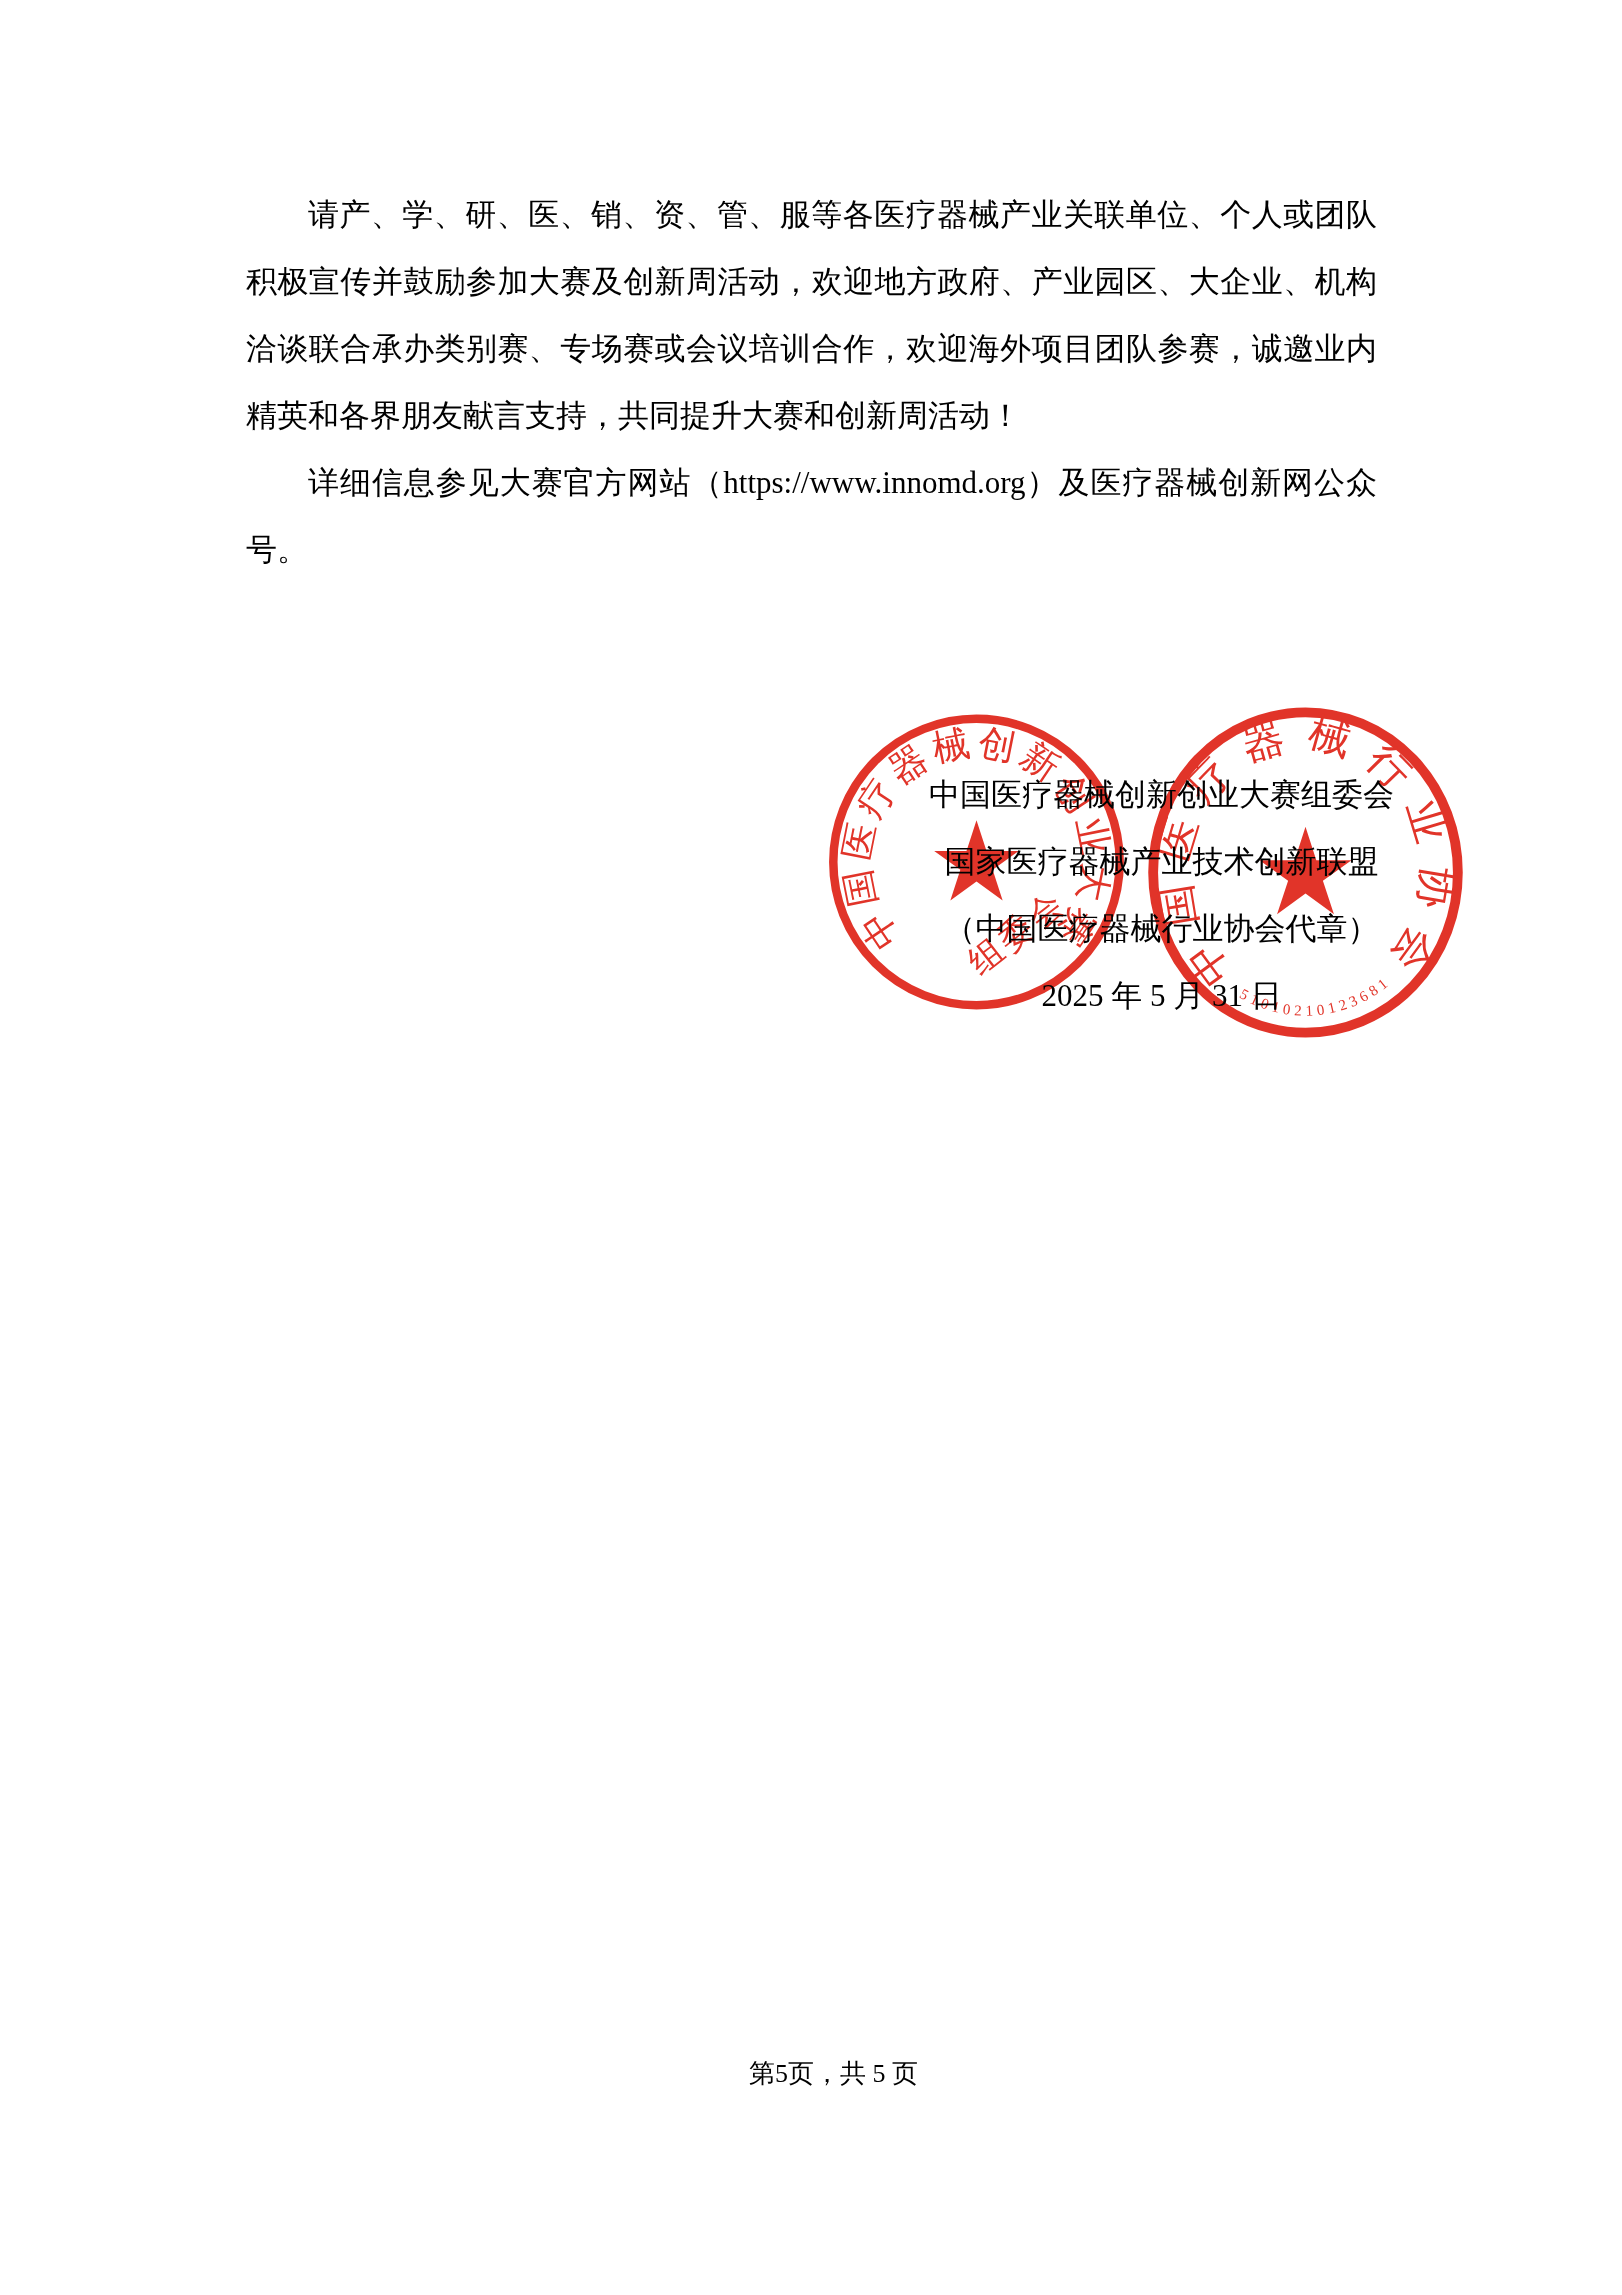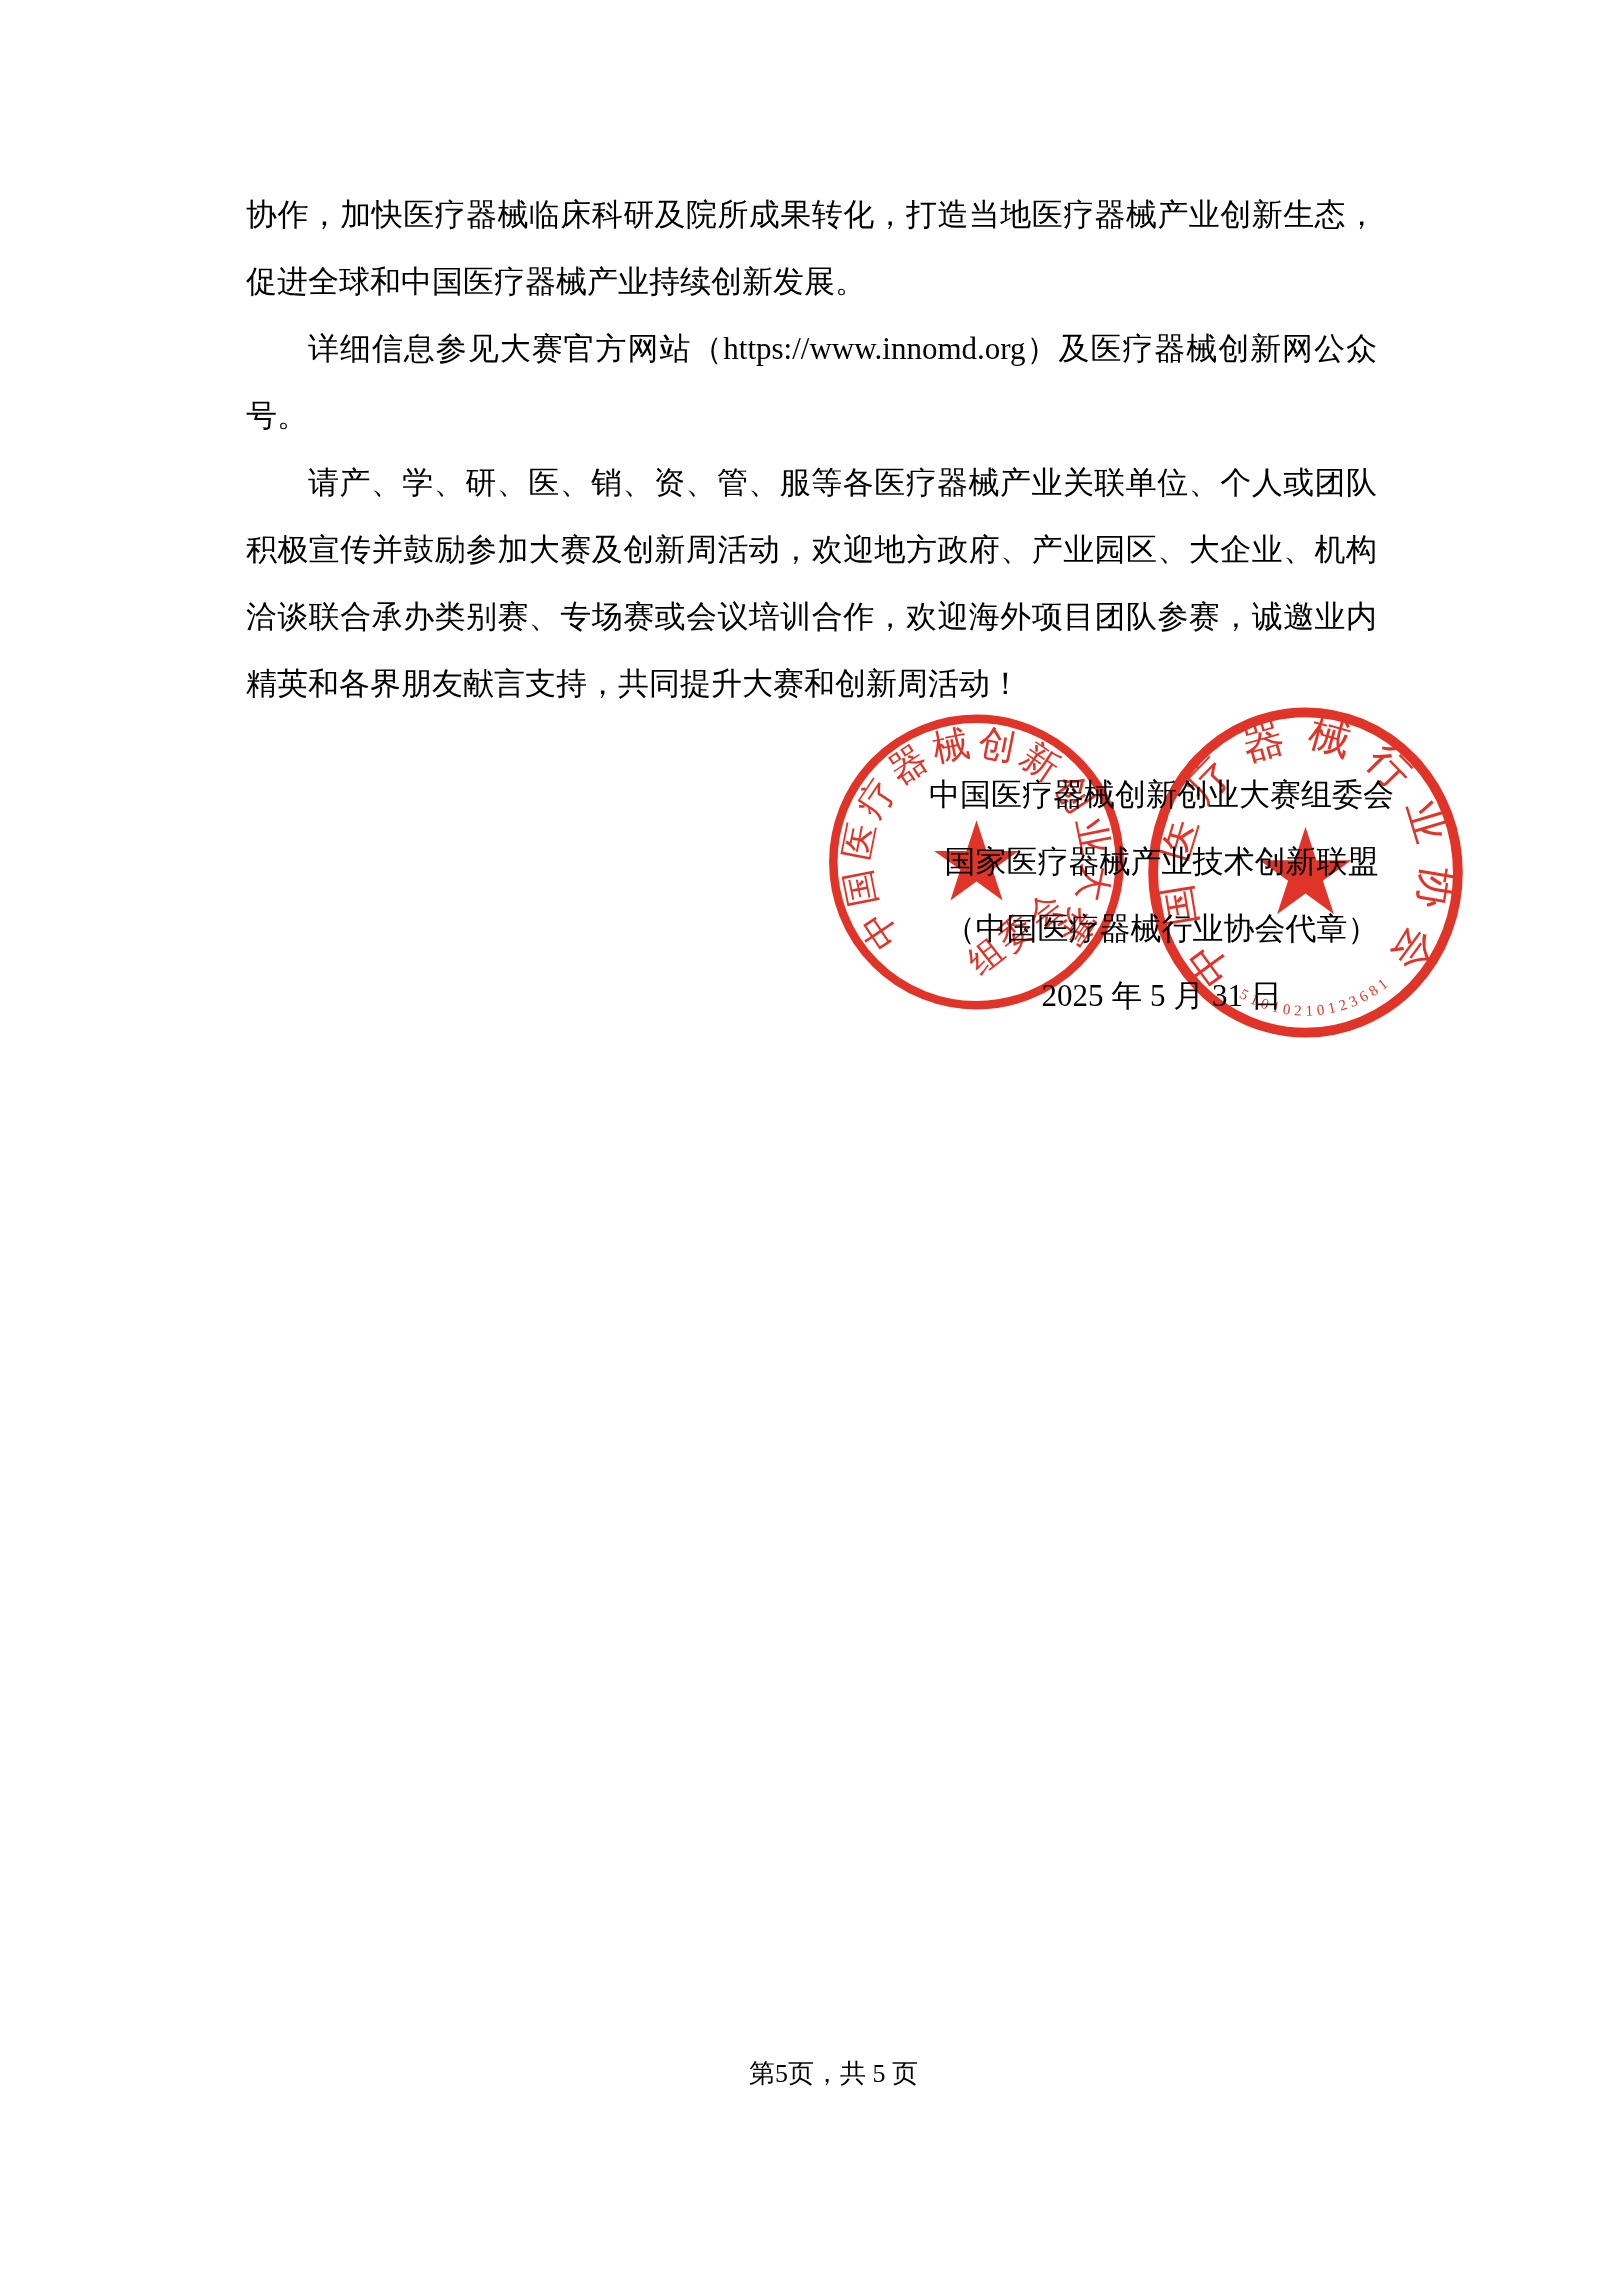--- a/index.html
+++ b/index.html
@@ -65,23 +65,22 @@
     color: var(--ink);
     transform: translateX(22px);
   }
 </style>
 </head>
 <body>
 
 <div class="page">
 
   <div class="body-text">
-    <p>协作，加快医疗器械临床科研及院所成果转化，打造当地医疗器械产业创新生态，促进全球和中国医疗器械产业持续创新发展。</p>
+    <p class="indented">请产、学、研、医、销、资、管、服等各医疗器械产业关联单位、个人或团队积极宣传并鼓励参加大赛及创新周活动，欢迎地方政府、产业园区、大企业、机构洽谈联合承办类别赛、专场赛或会议培训合作，欢迎海外项目团队参赛，诚邀业内精英和各界朋友献言支持，共同提升大赛和创新周活动！</p>
     <p class="indented">详细信息参见大赛官方网站（https://www.innomd.org）及医疗器械创新网公众号。</p>
-    <p class="indented">请产、学、研、医、销、资、管、服等各医疗器械产业关联单位、个人或团队积极宣传并鼓励参加大赛及创新周活动，欢迎地方政府、产业园区、大企业、机构洽谈联合承办类别赛、专场赛或会议培训合作，欢迎海外项目团队参赛，诚邀业内精英和各界朋友献言支持，共同提升大赛和创新周活动！</p>
   </div>
 
   <div class="signature">
     <div>中国医疗器械创新创业大赛组委会</div>
     <div>国家医疗器械产业技术创新联盟</div>
     <div>（中国医疗器械行业协会代章）</div>
     <div>2025 年 5 月 31 日</div>
   </div>
 
   <div class="stamp stamp-left">

